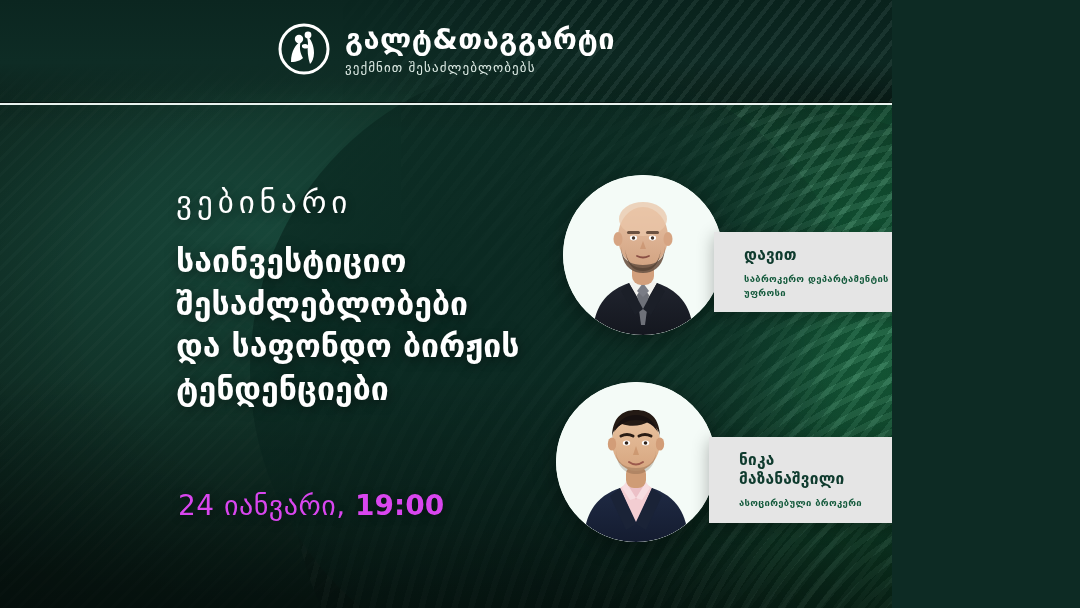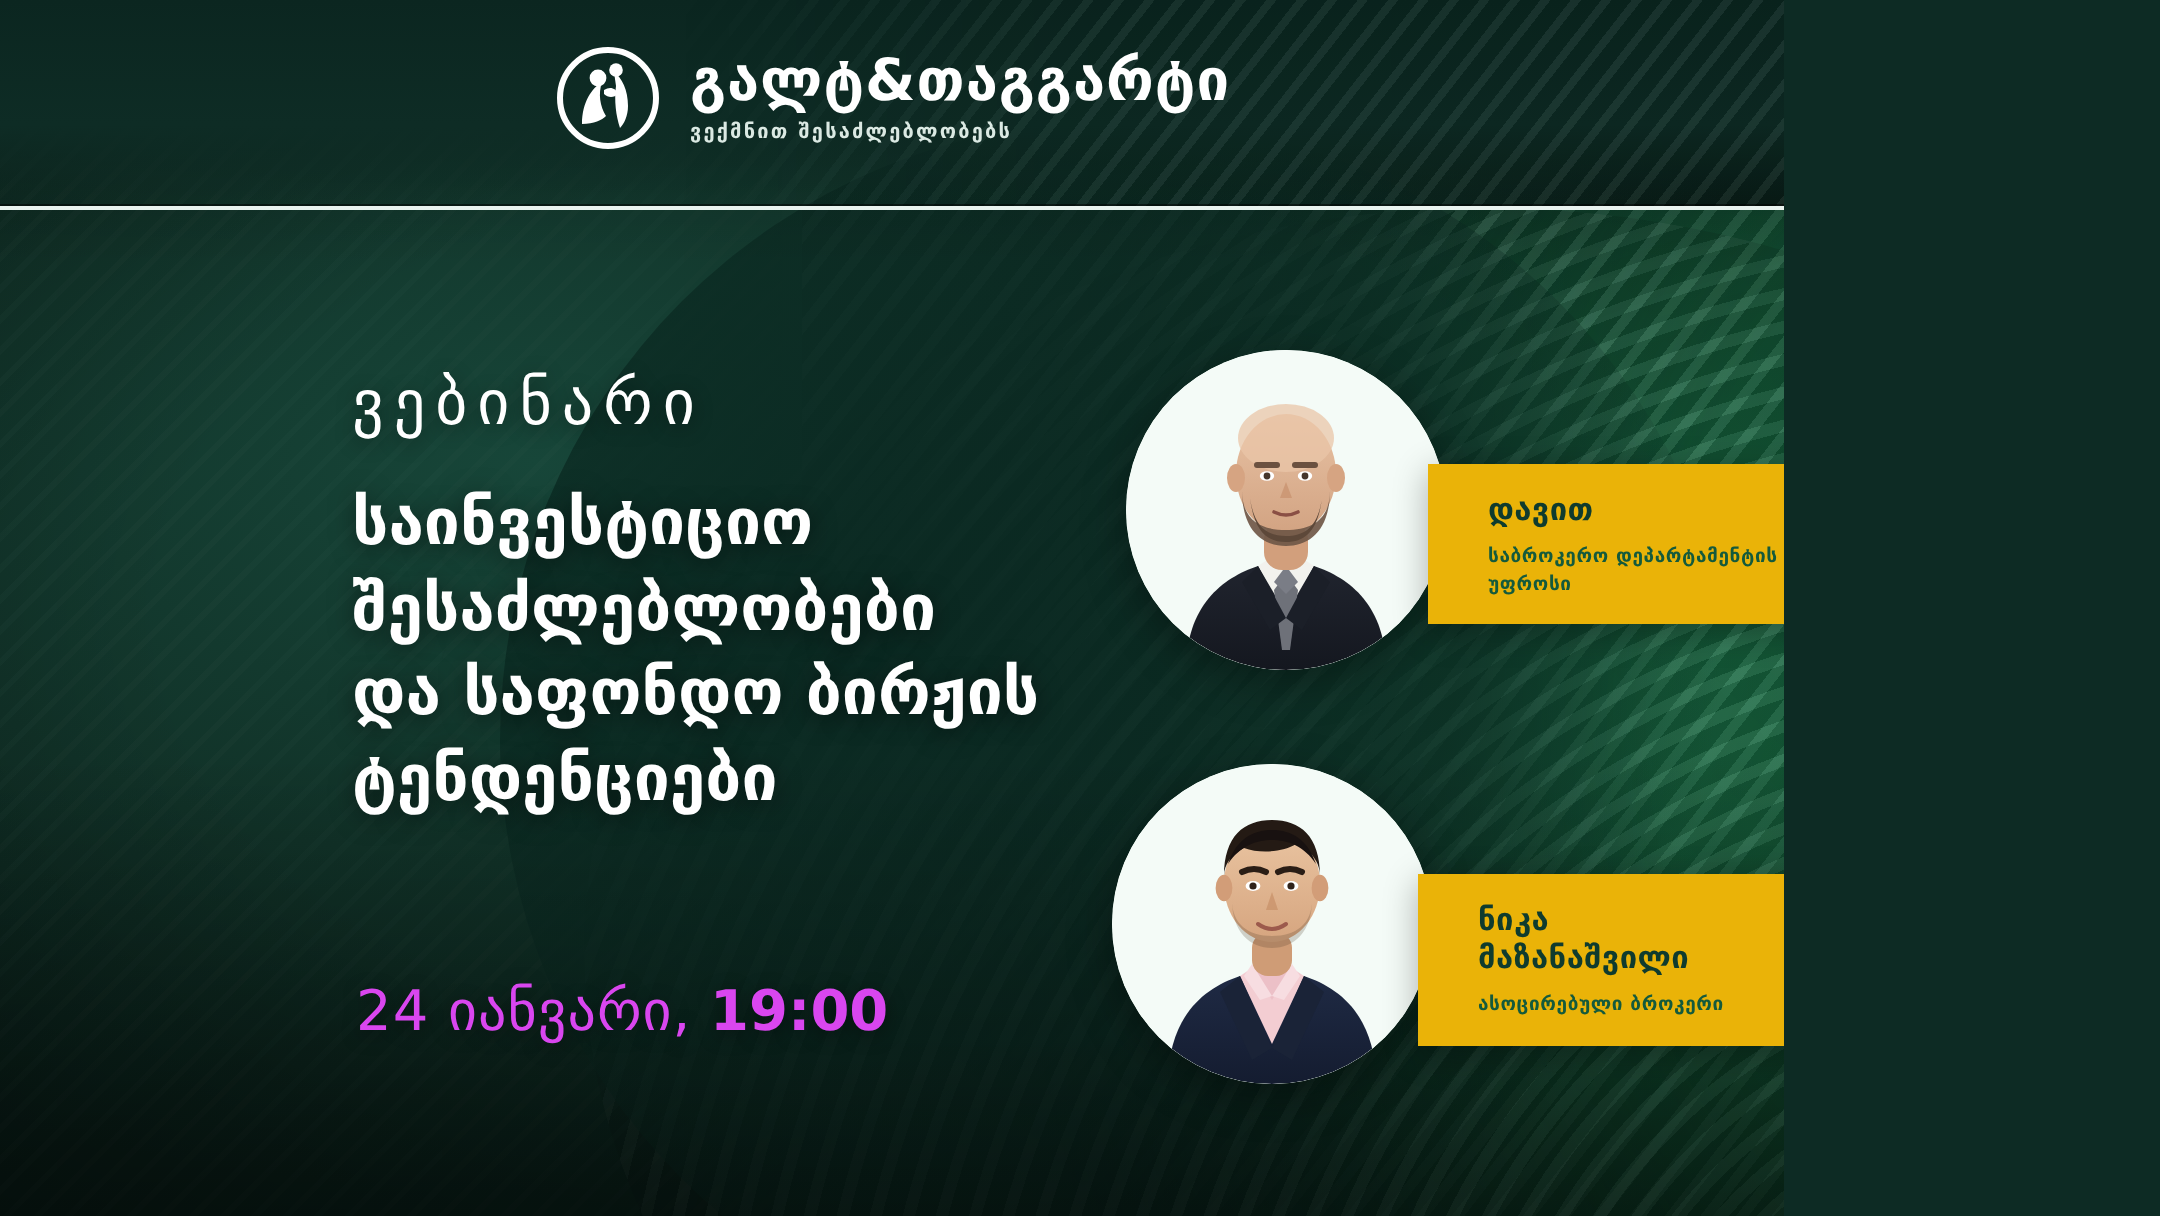--- a/index.html
+++ b/index.html
@@ -116,21 +116,21 @@
     display: flex; align-items: center; justify-content: center;
     gap: 14px; z-index: 7;
   }
   .logo-mark { width: 54px; height: 54px; flex: 0 0 auto; }
   .logo-text { display: flex; flex-direction: column; align-items: flex-start; line-height: 1; }
   .logo-title {
     color: #ffffff; font-size: 29px; font-weight: 700; letter-spacing: .5px;
     white-space: nowrap;
   }
   .logo-sub {
-    color: #dbe9e3; font-size: 10px; font-weight: 700; letter-spacing: 1.1px;
+    color: #dbe9e3; font-size: 13px; font-weight: 400; letter-spacing: 1.1px;
     margin-top: 7px; white-space: nowrap;
   }
 
   
   .kicker {
     position: absolute; left: 176px; top: 184px;
     color: #ffffff; font-size: 31px; font-weight: 400; letter-spacing: 5px;
     z-index: 8; text-shadow: 0 2px 10px rgba(0,0,0,.45);
   }
   .headline {
@@ -150,21 +150,21 @@
   .speaker { position: absolute; z-index: 9; }
   .avatar {
     position: absolute; border-radius: 50%; overflow: hidden;
     background: radial-gradient(circle at 50% 38%, #ffffff 0%, #f2fbf6 62%, #e3f4ea 100%);
     box-shadow: 0 6px 22px rgba(0,0,0,.35);
   }
   .avatar svg { display: block; width: 100%; height: 100%; }
 
   .namecard {
     position: absolute;
-    background: #eab308;
+    background: #e5e5e5;
     box-shadow: 0 4px 16px rgba(0,0,0,.30);
     padding: 14px 8px 13px 30px;
   }
   .nc-name {
     color: #0f3b2e; font-weight: 800; font-size: 15.5px; line-height: 1.22;
     letter-spacing: .2px;
   }
   .nc-role {
     color: #145a3c; font-weight: 700; font-size: 9.5px; line-height: 1.45;
     letter-spacing: .3px; margin-top: 7px; max-width: 170px;

